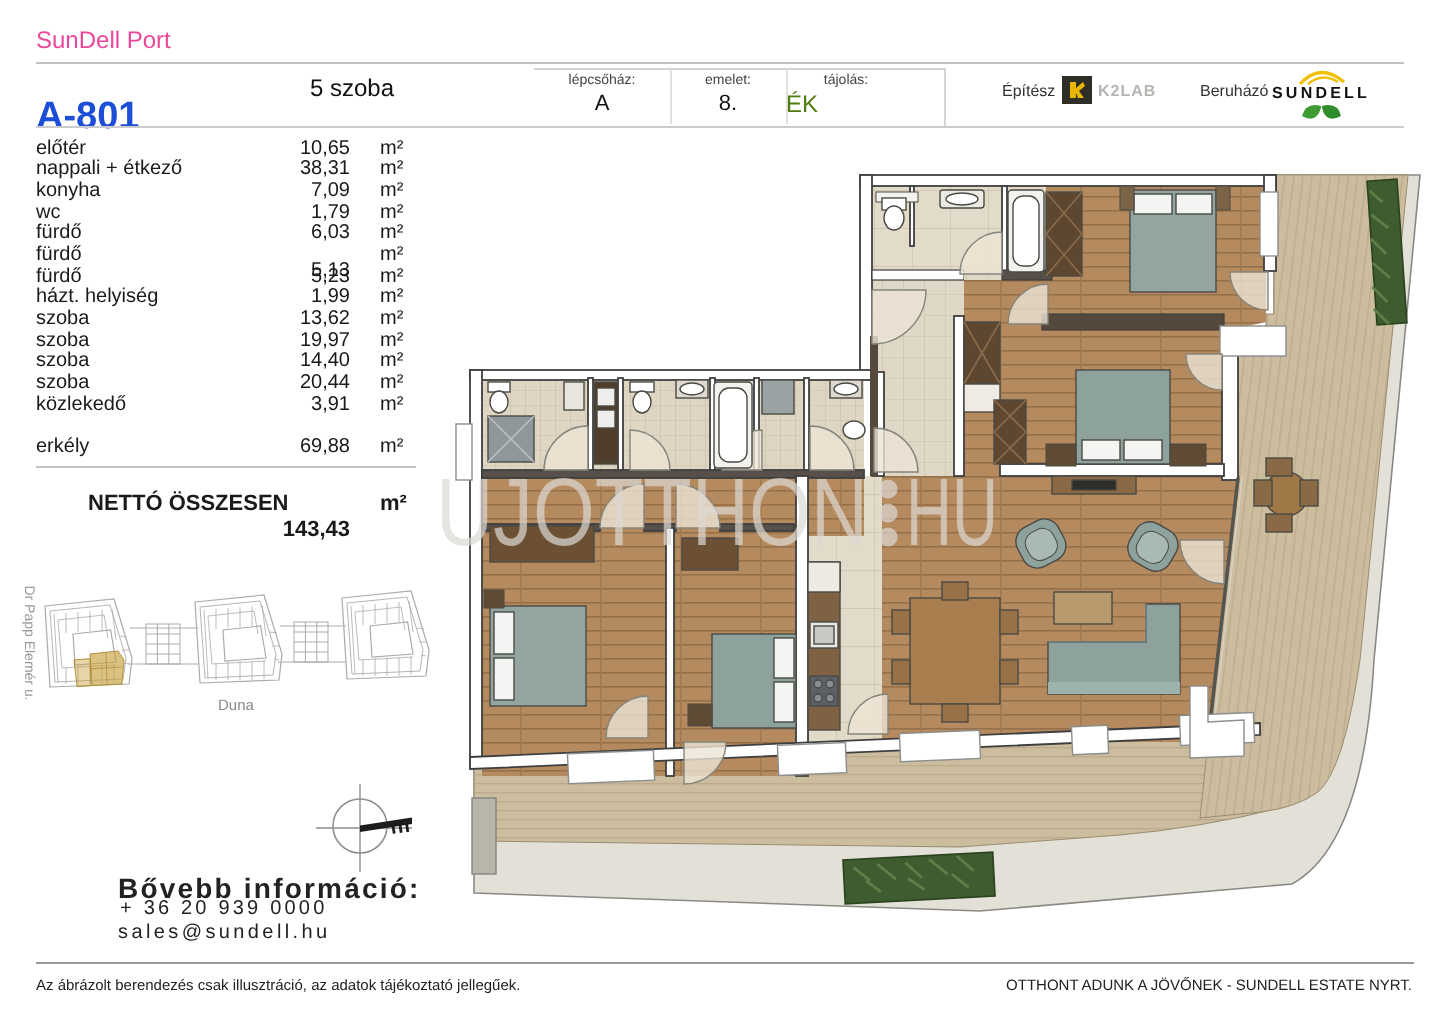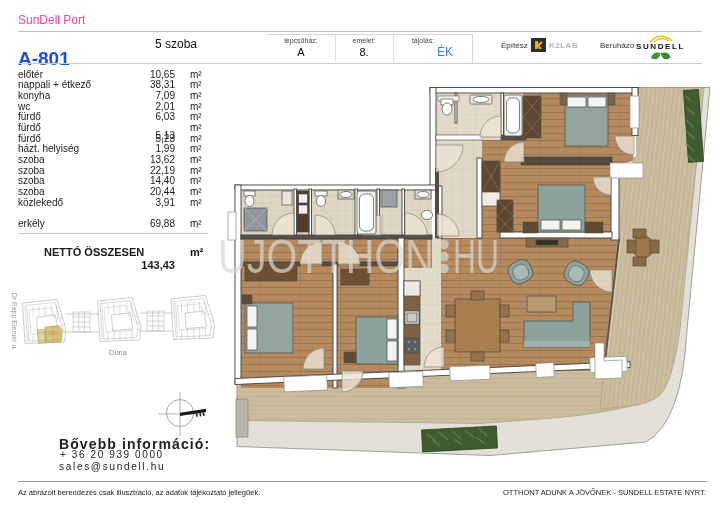--- a/index.html
+++ b/index.html
@@ -19,21 +19,21 @@
 <div class="abs" style="left:155px;top:37px;font-size:12px;color:#111;">5 szoba</div>
 
 <div class="abs" style="left:267px;top:34px;width:205px;height:28px;border:1px solid #d5d5d5;border-width:1px 1px 1px 0;"></div>
 <div class="abs" style="left:335px;top:35px;width:1px;height:27px;background:#e0e0e0;"></div>
 <div class="abs" style="left:393px;top:35px;width:1px;height:27px;background:#e0e0e0;"></div>
 <div class="abs" style="left:267px;top:37px;width:68px;text-align:center;font-size:7px;color:#444;">lépcsőház:</div>
 <div class="abs" style="left:267px;top:46px;width:68px;text-align:center;font-size:11px;color:#111;">A</div>
 <div class="abs" style="left:335px;top:37px;width:58px;text-align:center;font-size:7px;color:#444;">emelet:</div>
 <div class="abs" style="left:335px;top:46px;width:58px;text-align:center;font-size:11px;color:#111;">8.</div>
 <div class="abs" style="left:393px;top:37px;width:60px;text-align:center;font-size:7px;color:#444;">tájolás:</div>
-<div class="abs" style="left:393px;top:45px;width:60px;text-align:right;font-size:12px;color:#3b82f6;">ÉK</div>
+<div class="abs" style="left:393px;top:45px;width:60px;text-align:left;font-size:12px;color:#4d7c0f;">ÉK</div>
 
 <div class="abs" style="left:501px;top:41px;font-size:8px;color:#333;">Építész</div>
 <div class="abs" style="left:531px;top:38px;width:15px;height:14px;background:#2e2d26;"></div>
 <svg class="abs" style="left:531px;top:38px;" width="15" height="14" viewBox="0 0 15 14">
   <path d="M4,3 L7,3 L7,6 L10.5,3 L11.5,5 L8.5,7.5 L11,11 L8,11 L6.9,8.4 L7,11 L4,11 Z" fill="#e8b500"></path>
 </svg>
 <div class="abs" style="left:549px;top:41px;font-size:8px;font-weight:bold;color:#b5b5b2;letter-spacing:0.5px;">K2LAB</div>
 <div class="abs" style="left:600px;top:41px;font-size:8px;color:#333;">Beruházó</div>
 <div class="abs" style="left:636px;top:42px;font-size:8px;font-weight:bold;color:#111;letter-spacing:1.6px;text-align:right;">SUNDELL</div>
 <svg class="abs" style="left:646px;top:31px;" width="30" height="32" viewBox="0 0 30 32">
@@ -49,39 +49,39 @@
 <div class="tbl-label" style="top:68.5px">előtér</div>
     <div class="tbl-val" style="top:68.5px">10,65</div>
     <div class="tbl-m2" style="top:68.5px">m²</div>
 <div class="tbl-label" style="top:79.18px">nappali + étkező</div>
     <div class="tbl-val" style="top:79.18px">38,31</div>
     <div class="tbl-m2" style="top:79.18px">m²</div>
 <div class="tbl-label" style="top:89.86px">konyha</div>
     <div class="tbl-val" style="top:89.86px">7,09</div>
     <div class="tbl-m2" style="top:89.86px">m²</div>
 <div class="tbl-label" style="top:100.54px">wc</div>
-    <div class="tbl-val" style="top:100.54px">2,01</div>
+    <div class="tbl-val" style="top:100.54px">1,79</div>
     <div class="tbl-m2" style="top:100.54px">m²</div>
 <div class="tbl-label" style="top:111.22px">fürdő</div>
     <div class="tbl-val" style="top:111.22px">6,03</div>
     <div class="tbl-m2" style="top:111.22px">m²</div>
 <div class="tbl-label" style="top:121.9px">fürdő</div>
     <div class="tbl-val" style="top:130px">5,13</div>
     <div class="tbl-m2" style="top:121.9px">m²</div>
 <div class="tbl-label" style="top:132.58px">fürdő</div>
     <div class="tbl-val" style="top:132.58px">5,23</div>
     <div class="tbl-m2" style="top:132.58px">m²</div>
 <div class="tbl-label" style="top:143.26px">házt. helyiség</div>
     <div class="tbl-val" style="top:143.26px">1,99</div>
     <div class="tbl-m2" style="top:143.26px">m²</div>
 <div class="tbl-label" style="top:153.94px">szoba</div>
     <div class="tbl-val" style="top:153.94px">13,62</div>
     <div class="tbl-m2" style="top:153.94px">m²</div>
 <div class="tbl-label" style="top:164.62px">szoba</div>
-    <div class="tbl-val" style="top:164.62px">22,19</div>
+    <div class="tbl-val" style="top:164.62px">19,97</div>
     <div class="tbl-m2" style="top:164.62px">m²</div>
 <div class="tbl-label" style="top:175.3px">szoba</div>
     <div class="tbl-val" style="top:175.3px">14,40</div>
     <div class="tbl-m2" style="top:175.3px">m²</div>
 <div class="tbl-label" style="top:185.98px">szoba</div>
     <div class="tbl-val" style="top:185.98px">20,44</div>
     <div class="tbl-m2" style="top:185.98px">m²</div>
 <div class="tbl-label" style="top:196.66px">közlekedő</div>
     <div class="tbl-val" style="top:196.66px">3,91</div>
     <div class="tbl-m2" style="top:196.66px">m²</div>

